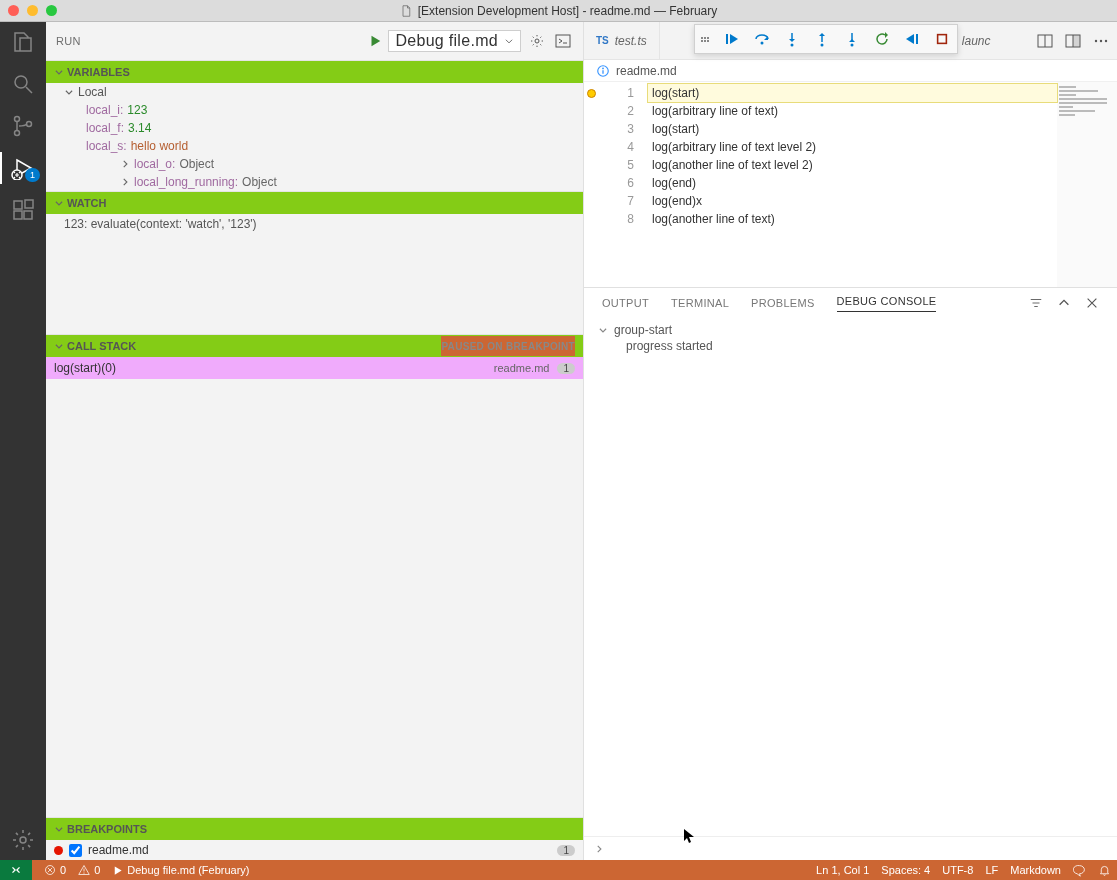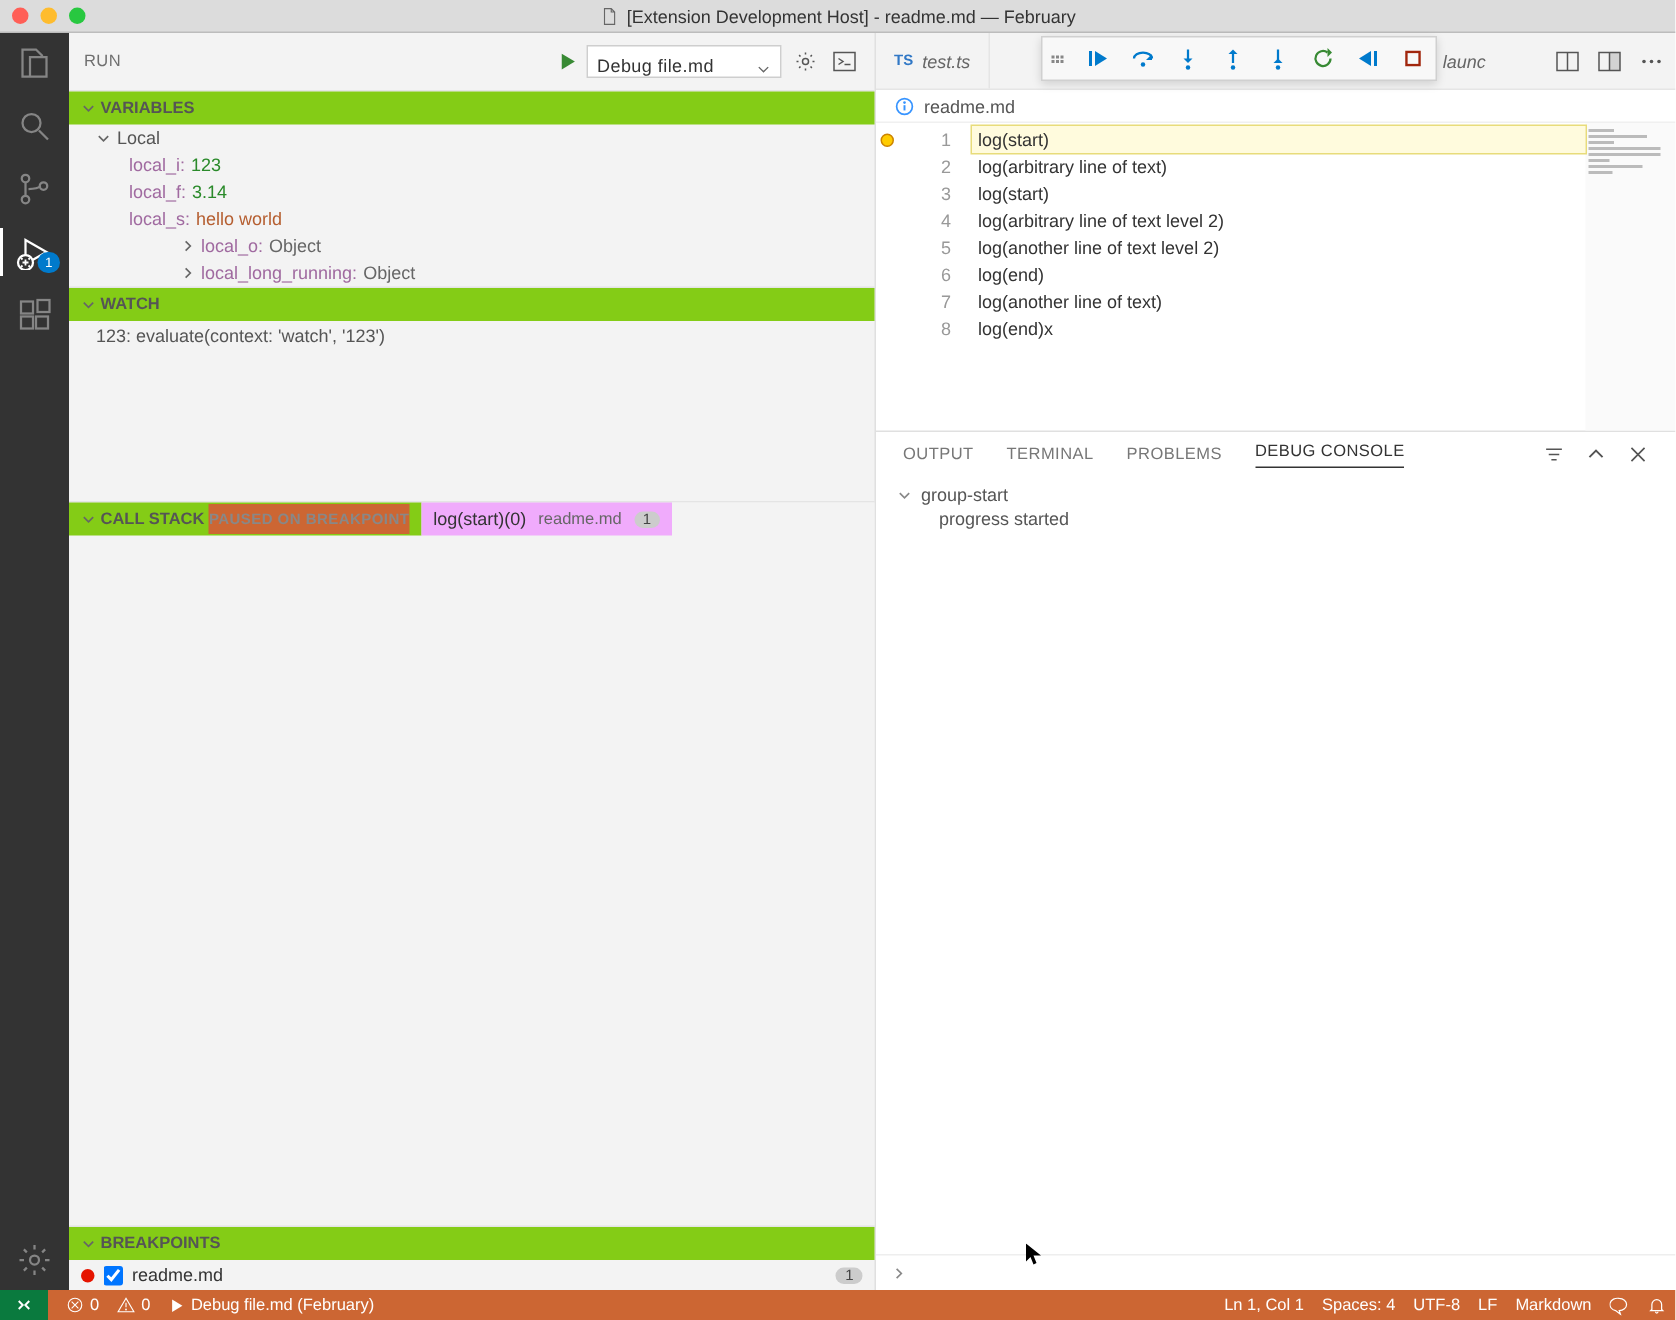--- a/index.html
+++ b/index.html
@@ -21,21 +21,21 @@
   .activity svg { width:24px; height:24px; }
   .activity .item { color:#858585; cursor:pointer; position:relative; width:46px; display:flex; justify-content:center; }
   .activity .item.active { color:#fff; }
   .activity .item.active::before { content:""; position:absolute; left:0; top:-4px; bottom:-4px; width:2px; background:#fff; }
   .badge { position:absolute; bottom:-2px; right:6px; background:#007acc; color:#fff; border-radius:8px; font-size:9px; padding:0 5px; line-height:14px; }
 
   
   .side { width:538px; background:#f3f3f3; display:flex; flex-direction:column; border-right:1px solid #e0e0e0; }
   .side-header { height:38px; display:flex; align-items:center; justify-content:space-between; padding:0 10px; font-size:11px; color:#6f6f6f; letter-spacing:.3px; }
   .run-controls { display:flex; align-items:center; gap:6px; }
-  .run-select { display:flex; align-items:flex-end; background:#fff; border:1px solid #cecece; height:22px; padding:0 6px; font-size:12px; color:#333; gap:6px; min-width:130px; justify-content:space-between; }
+  .run-select { display:flex; align-items:center; background:#fff; border:1px solid #cecece; height:22px; padding:0 6px; font-size:16px; color:#333; gap:6px; min-width:130px; justify-content:space-between; }
   .iconbtn { width:20px; height:20px; display:flex; align-items:center; justify-content:center; color:#555; cursor:pointer; }
 
   .section { border-top:1px solid #e4e4e4; }
   .section-head { background:#84cc16; height:22px; display:flex; align-items:center; padding:0 8px; font-size:11px; font-weight:700; color:#555; gap:3px; cursor:pointer; }
   .section-head .status { margin-left:auto; font-size:10px; font-weight:600; color:#888; letter-spacing:.3px; }
   .section-body { font-size:12px; color:#555; }
 
   .var-scope { padding:2px 0 2px 18px; display:flex; align-items:center; gap:4px; cursor:pointer; }
   .var-row { padding:2px 0 2px 40px; display:flex; align-items:center; gap:4px; }
   .var-row.obj { padding-left:30px;margin-left:44px; }
@@ -247,21 +247,21 @@
         <svg width="10" height="10" viewBox="0 0 16 16">
             <path fill="none" stroke="#666" stroke-width="1.8" d="M3 6l5 5 5-5"></path>
           </svg>
         <span>WATCH</span>
       </div>
       <div class="section-body mono" style="min-height:120px">
         <div class="watch-row">123: evaluate(context: 'watch', '123')</div>
       </div>
     </div>
 
-    <div class="section" style="flex:1;display:flex;flex-direction:row">
+    <div class="section" style="flex:1;display:flex;flex-direction:column">
       <div class="section-head">
         <svg width="10" height="10" viewBox="0 0 16 16">
             <path fill="none" stroke="#666" stroke-width="1.8" d="M3 6l5 5 5-5"></path>
           </svg>
         <span>CALL STACK</span>
         <span class="status">PAUSED ON BREAKPOINT</span>
       </div>
       <div class="stack-row mono">
         <span>log(start)(0)</span>
         <span class="file">readme.md</span>
@@ -410,22 +410,22 @@
           <div class="ln">7</div>
           <div class="ln">8</div>
       </div>
       <div class="code">
         <div class="line active">log(start)</div>
         <div class="line">log(arbitrary line of text)</div>
         <div class="line">log(start)</div>
         <div class="line">log(arbitrary line of text level 2)</div>
         <div class="line">log(another line of text level 2)</div>
         <div class="line">log(end)</div>
+        <div class="line">log(end)x</div>
         <div class="line">log(another line of text)</div>
-        <div class="line">log(end)x</div>
       </div>
       <div class="minimap">
         <div class="mm-line" style="width:30%"></div>
           <div class="mm-line" style="width:70%"></div>
         <div class="mm-line" style="width:30%"></div>
           <div class="mm-line" style="width:85%"></div>
         <div class="mm-line" style="width:85%"></div>
           <div class="mm-line" style="width:25%"></div>
         <div class="mm-line" style="width:65%"></div>
           <div class="mm-line" style="width:28%"></div>

